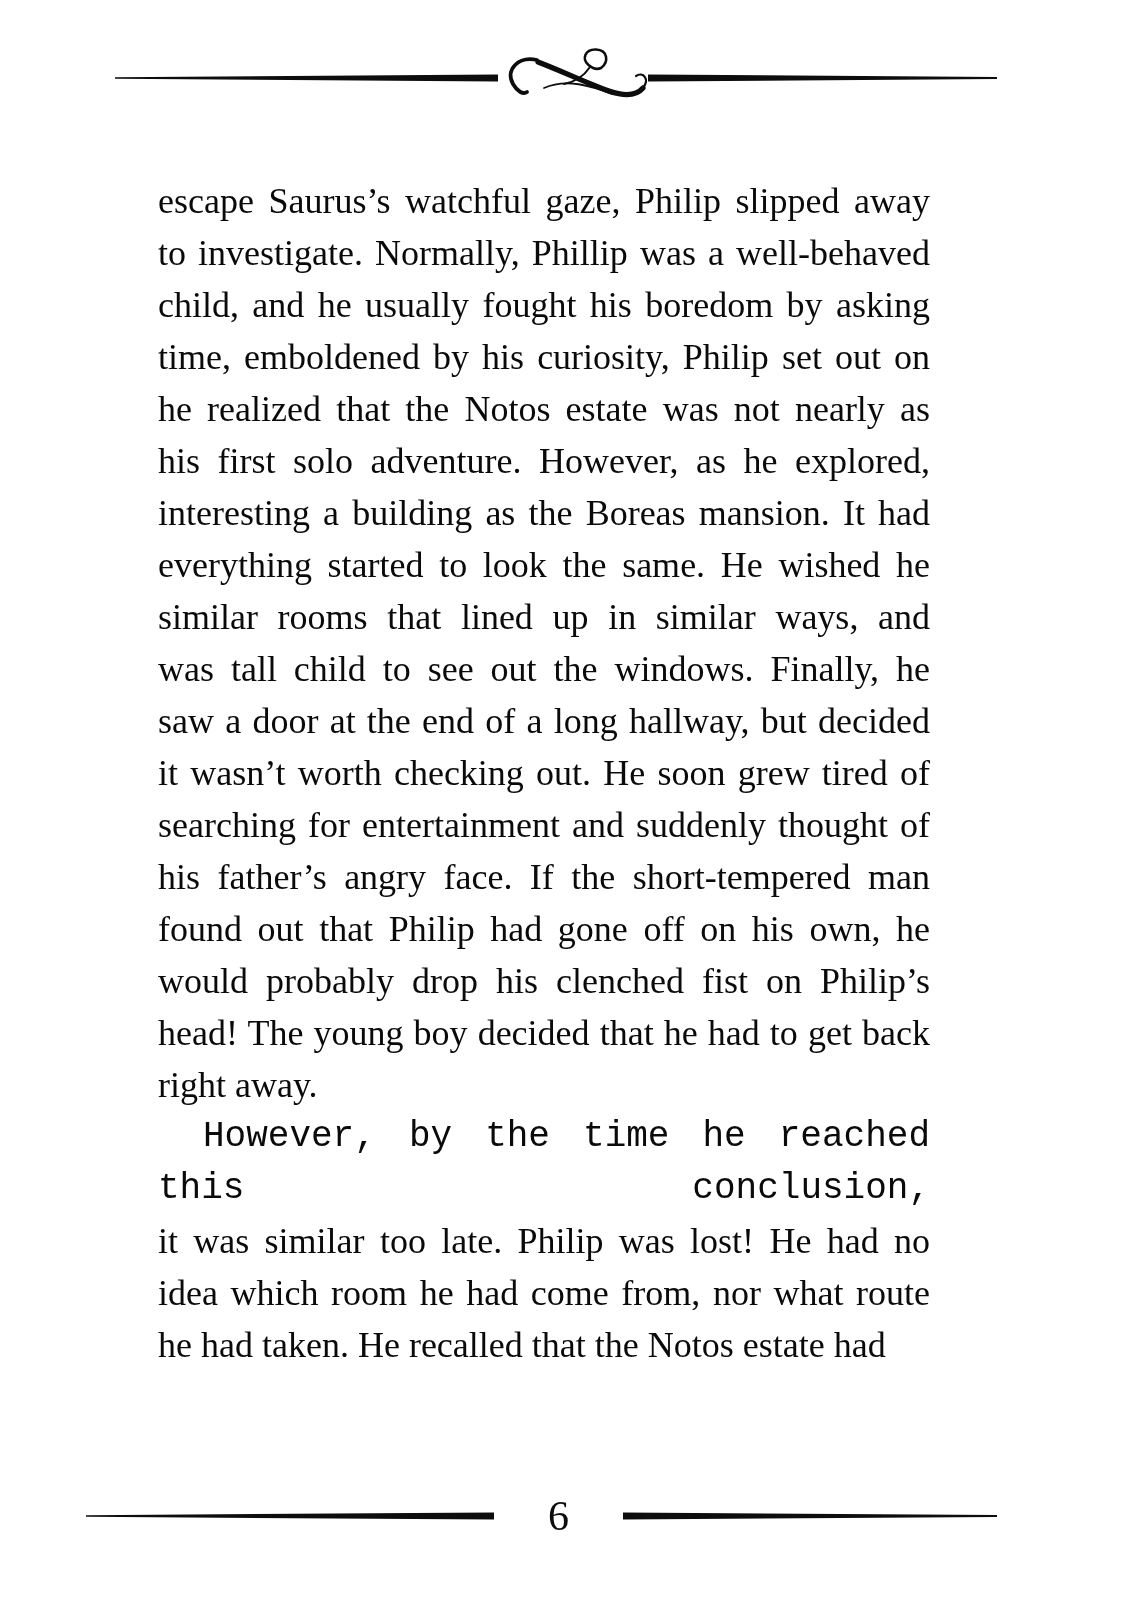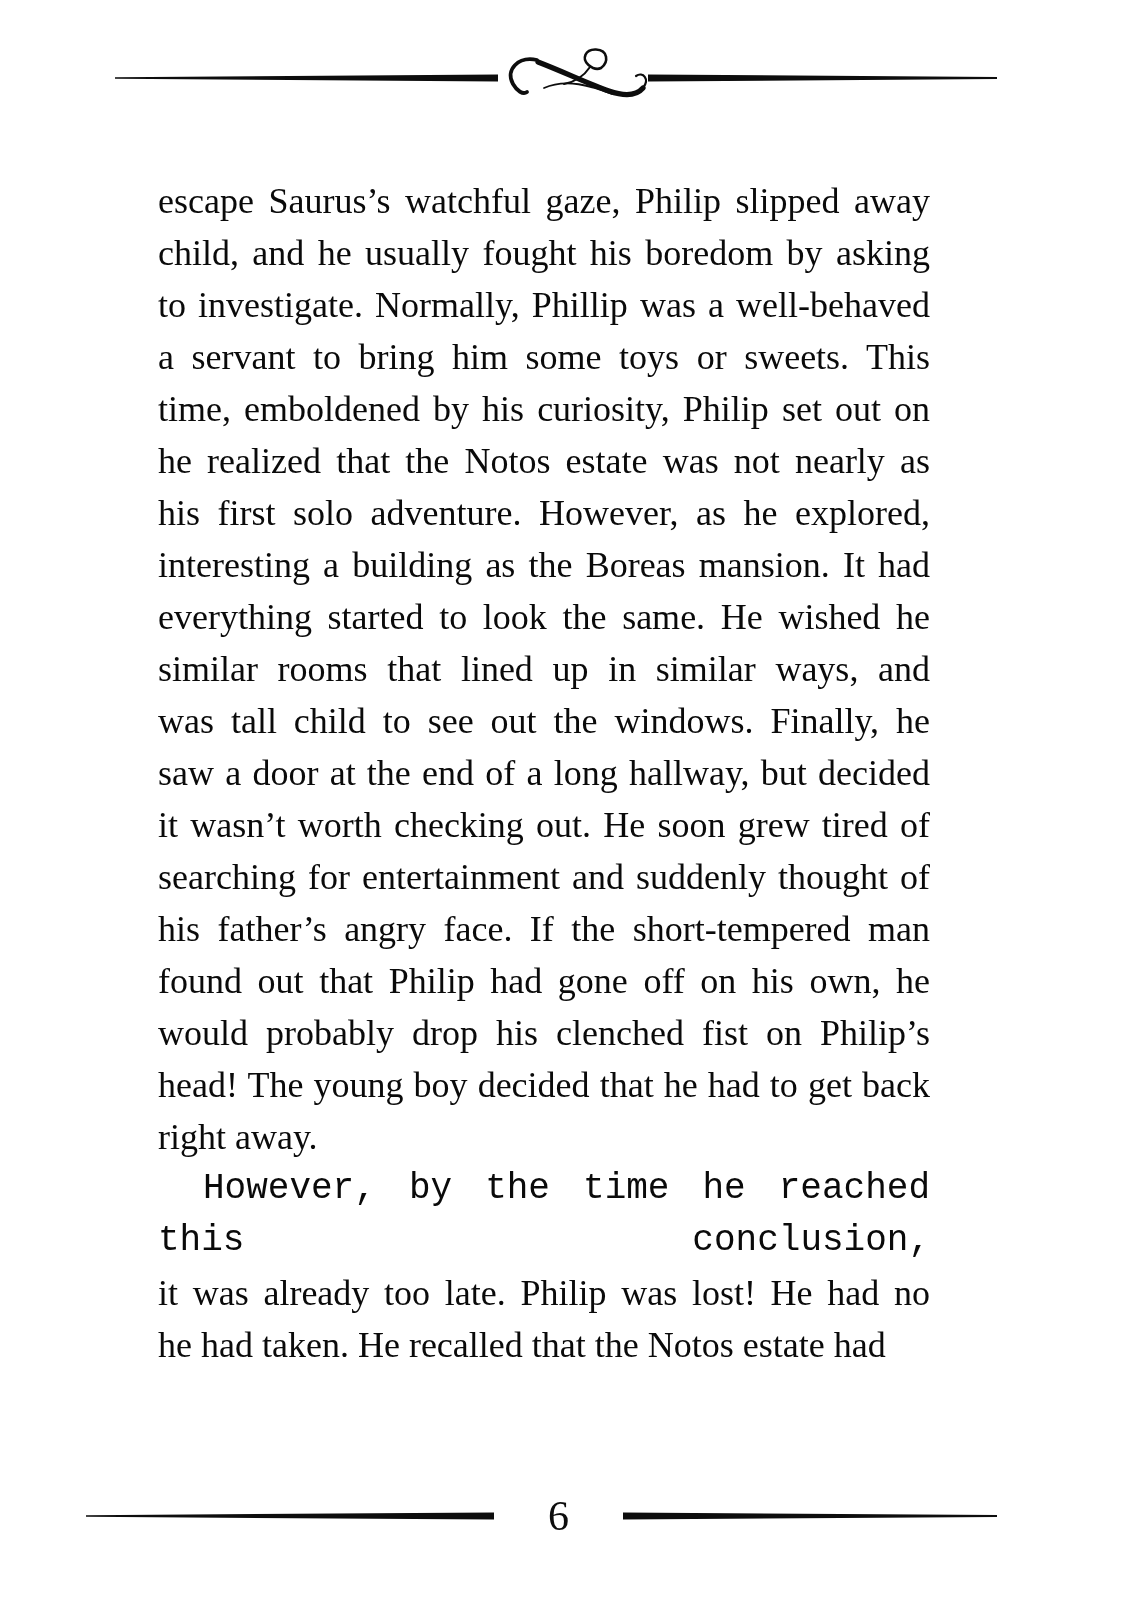--- a/index.html
+++ b/index.html
@@ -112,42 +112,42 @@
       <path d="M 40 42 C 62 32, 88 40, 108 48" stroke-width="1.8"></path>
     </svg>
     <svg class="rule" viewBox="0 0 100 8" preserveAspectRatio="none" aria-hidden="true">
       <polygon points="0,0.5 100,3.2 100,4.8 0,7.5"></polygon>
     </svg>
   </header>
 
   <main class="text-block">
     <div class="paragraph">
         <div class="line">escape Saurus’s watchful gaze, Philip slipped away</div>
+        <div class="line">to investigate. Normally, Phillip was a well-behaved</div>
         <div class="line">child, and he usually fought his boredom by asking</div>
-        <div class="line">to investigate. Normally, Phillip was a well-behaved</div>
-        <div class="line">a servant to bring him some toys or sweets. This</div>
         <div class="line">time, emboldened by his curiosity, Philip set out on</div>
         <div class="line">he realized that the Notos estate was not nearly as</div>
         <div class="line">his first solo adventure. However, as he explored,</div>
         <div class="line">interesting a building as the Boreas mansion. It had</div>
         <div class="line">everything started to look the same. He wished he</div>
         <div class="line">similar rooms that lined up in similar ways, and</div>
         <div class="line">was tall child to see out the windows. Finally, he</div>
         <div class="line">saw a door at the end of a long hallway, but decided</div>
         <div class="line">it wasn’t worth checking out. He soon grew tired of</div>
         <div class="line">searching for entertainment and suddenly thought of</div>
         <div class="line">his father’s angry face. If the short-tempered man</div>
         <div class="line">found out that Philip had gone off on his own, he</div>
         <div class="line">would probably drop his clenched fist on Philip’s</div>
         <div class="line">head! The young boy decided that he had to get back</div>
         <div class="line">right away.</div>
       </div>
     <div class="paragraph indent-first">
         <div class="line">However, by the time he reached this conclusion,</div>
-        <div class="line">it was already too late. Philip was lost! He had no</div>
+        <div class="line">it was similar too late. Philip was lost! He had no</div>
+        <div class="line">idea which room he had come from, nor what route</div>
         <div class="line">he had taken. He recalled that the Notos estate had</div>
       </div>
   </main>
 
   <footer class="pagefoot">
     <svg class="rule" viewBox="0 0 100 8" preserveAspectRatio="none" aria-hidden="true">
       <polygon points="0,3.2 100,0.5 100,7.5 0,4.8"></polygon>
     </svg>
     <div class="pagenum">6</div>
     <svg class="rule" viewBox="0 0 100 8" preserveAspectRatio="none" aria-hidden="true">

